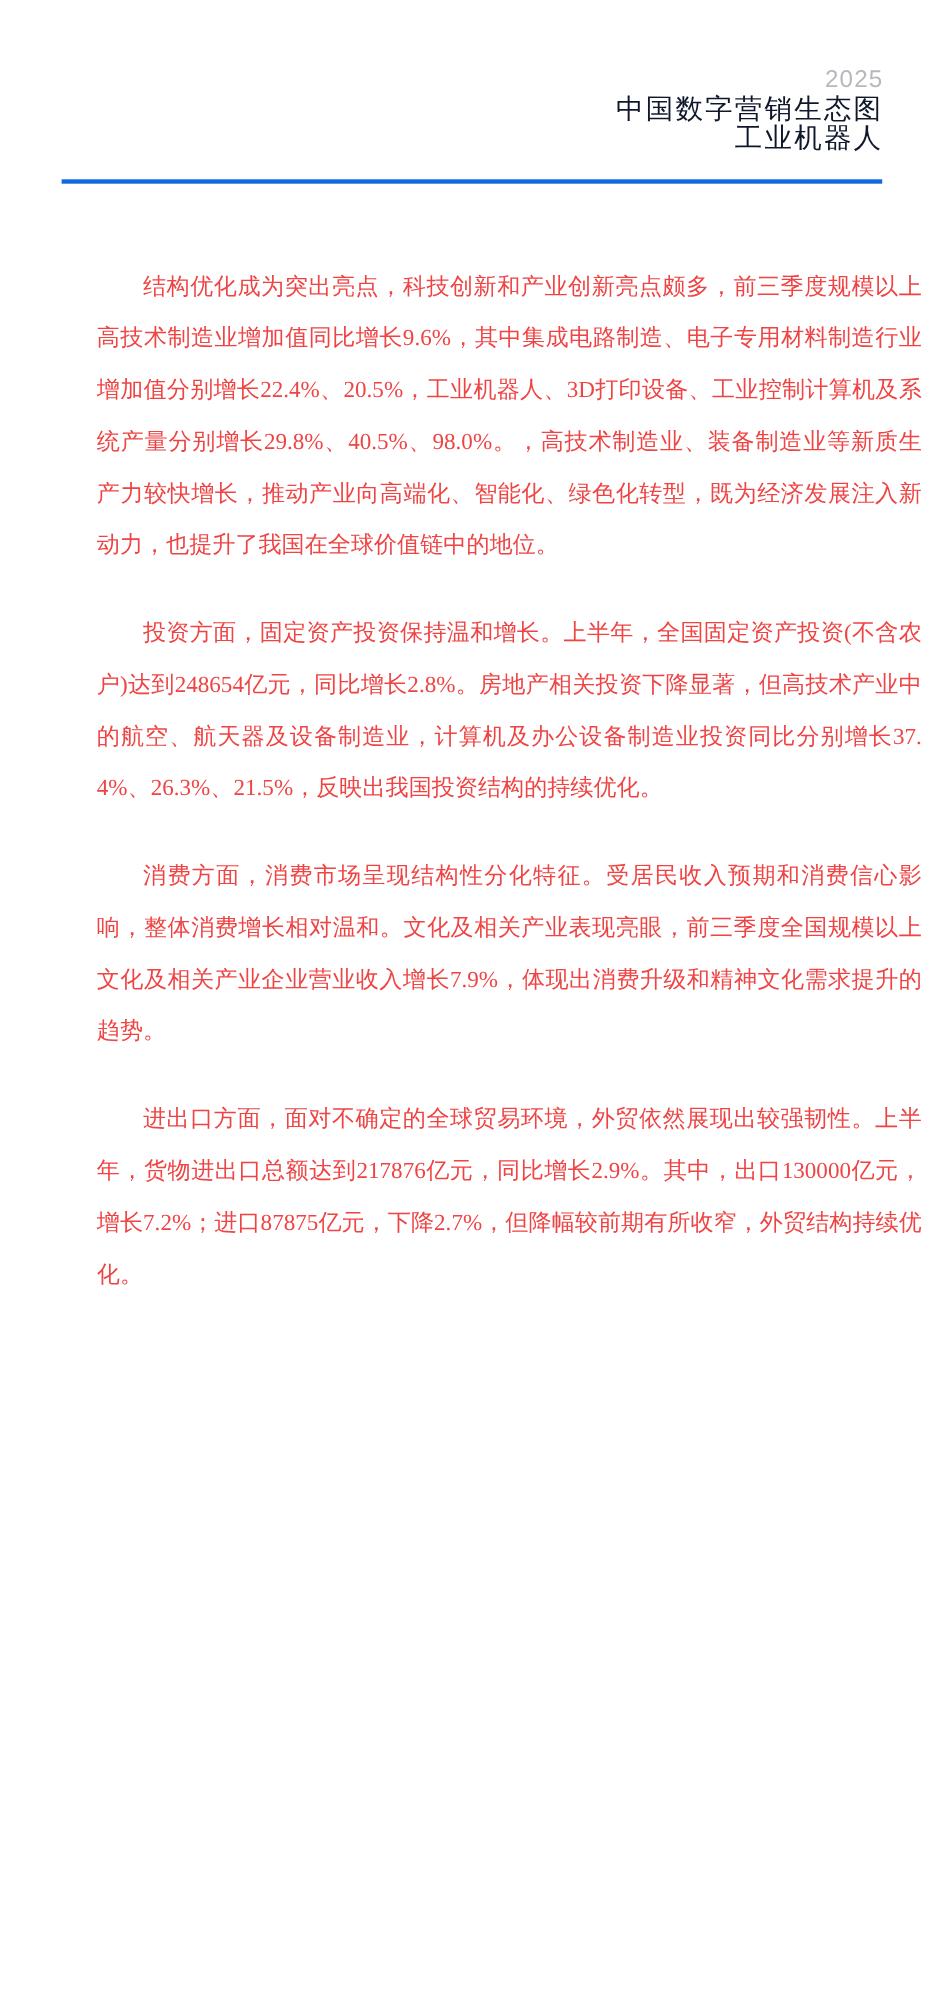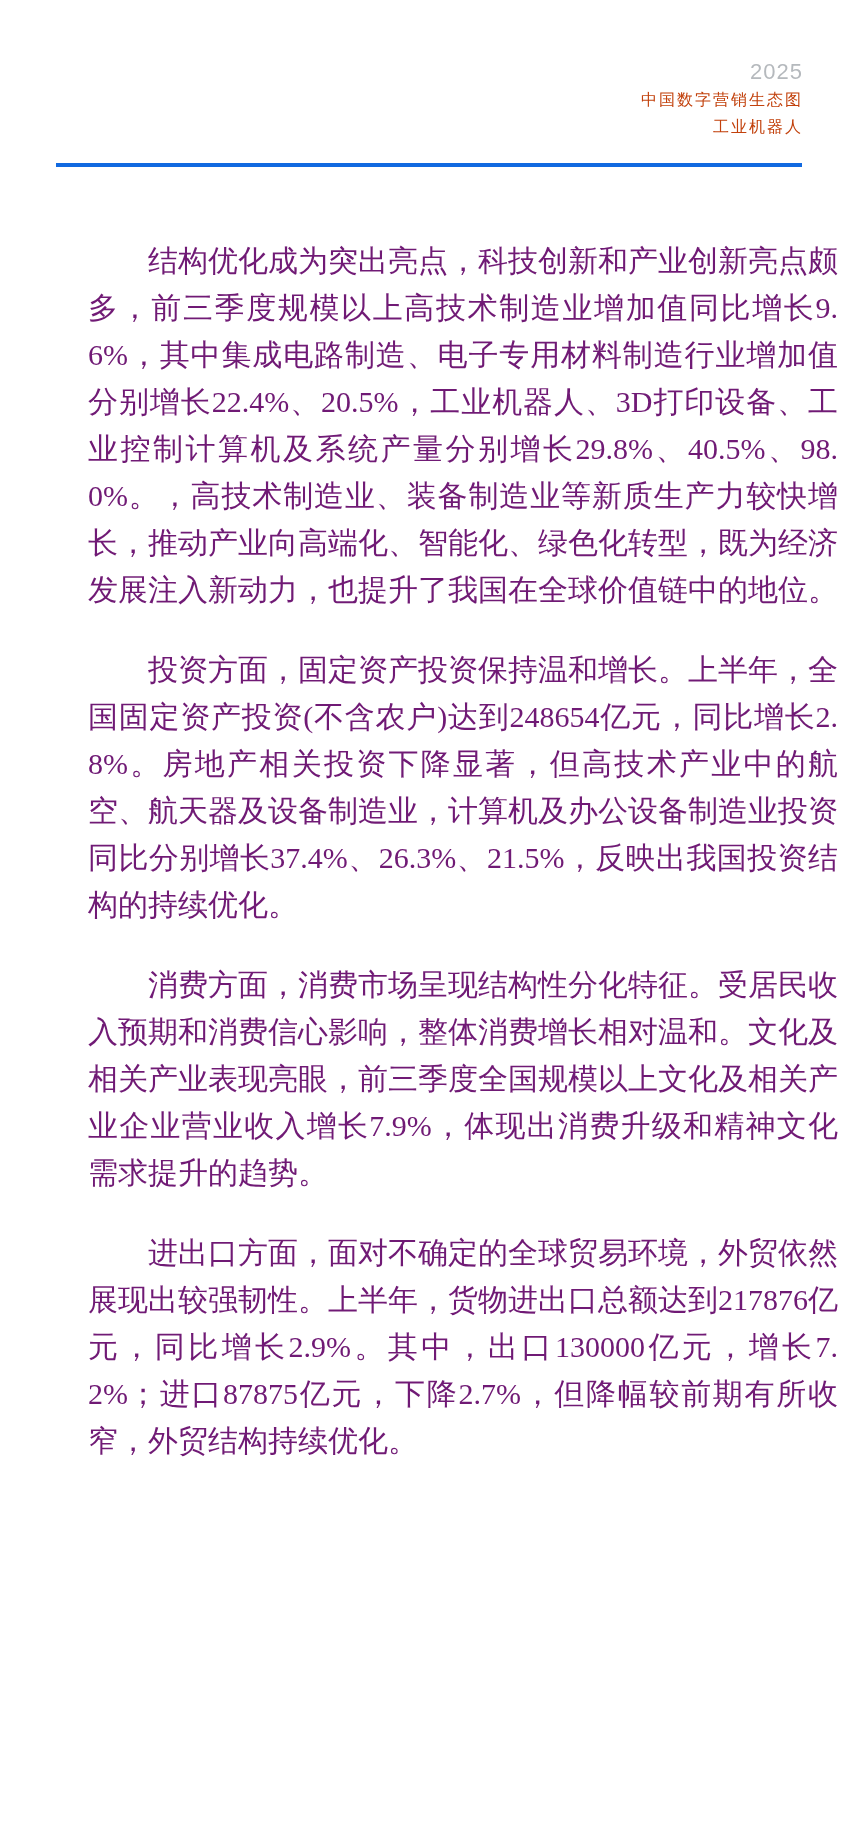--- a/index.html
+++ b/index.html
@@ -22,46 +22,46 @@
     right: 55px;
     text-align: right;
   }
   .header .year {
     font-size: 22px;
     line-height: 28px;
     color: #b5b9bd;
     letter-spacing: 1px;
   }
   .header .title-line {
-    font-size: 16px;
+    font-size: 25px;
     line-height: 27px;
-    color: #c2410c;
+    color: #0f172a;
     letter-spacing: 2px;
   }
   .header-rule {
     position: absolute;
     top: 163px;
     left: 56px;
     width: 746px;
     height: 4px;
     background: #1169e0;
   }
   
   .content {
     position: absolute;
     top: 237px;
     left: 88px;
     width: 750px;
   }
   .content p {
     margin: 0 0 33px 0;
     font-family: "Liberation Serif", "DejaVu Serif", serif;
-    font-size: 30px;
+    font-size: 21px;
     line-height: 47px;
-    color: #701a75;
+    color: #ef4444;
     text-align: justify;
     text-justify: inter-character;
     text-indent: 2em;
     word-break: break-all;
   }
   .content p:last-child {
     margin-bottom: 0;
     font-family: Liberation Serif, serif;
   }
   

